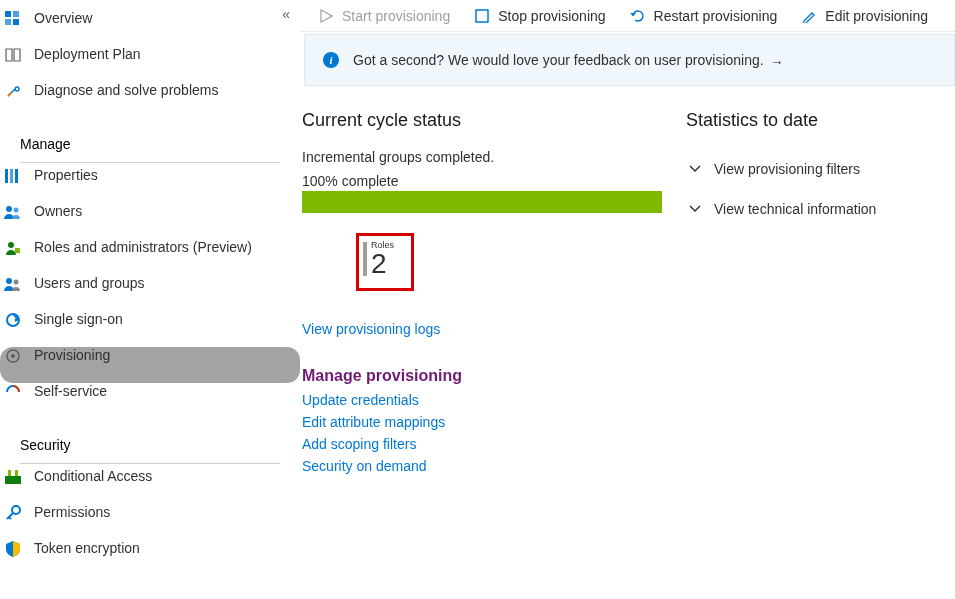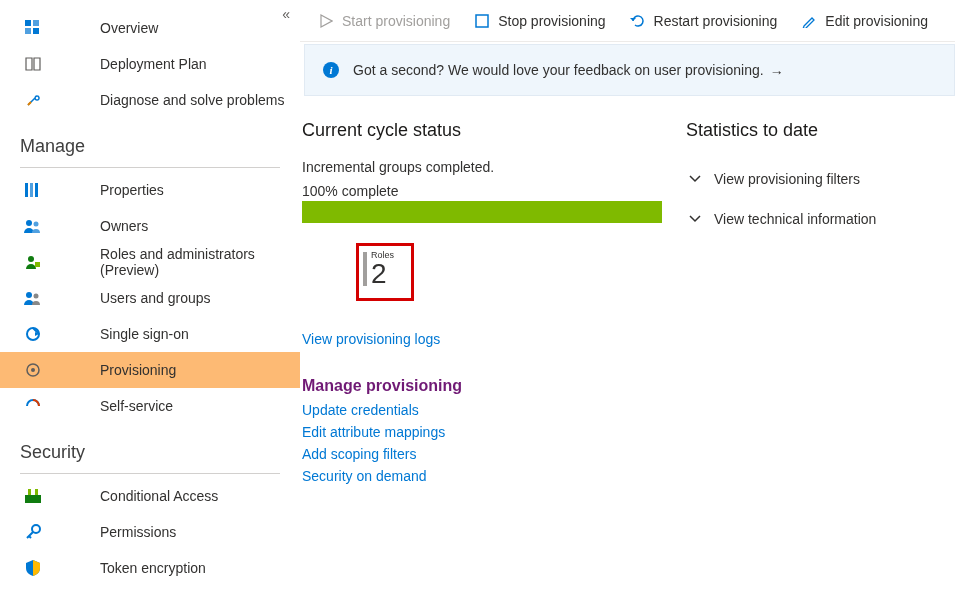--- a/index.html
+++ b/index.html
@@ -22,61 +22,59 @@
   .collapse-handle {
     position: absolute;
     top: 6px;
     right: 10px;
     font-size: 14px;
     color: #605e5c;
     cursor: pointer;
   }
   .nav-item {
     display: flex;
-    align-items: center;
     height: 36px;
-    padding-left: 24px;
+    padding-left: 4px;
     cursor: pointer;
     font-size: 14px;
     color: #323130;
-    gap: 46px;
-  }
-  .nav-item.selected { background: #fdba74; }
+  }
+  .nav-item.selected { background: #a3a3a3; border-radius: 13px; }
   .nav-icon {
     width: 18px;
     height: 18px;
     margin-right: 12px;
     display: inline-flex;
     align-items: center;
     justify-content: center;
     flex-shrink: 0;
   }
   .nav-section-title {
     padding: 18px 0 6px 20px;
-    font-size: 18px;
+    font-size: 14px;
     font-weight: 400;
-    color: #404040;
+    color: #000000;
   }
   .nav-section-rule {
     height: 1px;
     background: #d2d0ce;
     margin: 4px 20px 4px 20px;
   }
   
   .main {
     flex: 1;
     display: flex;
     flex-direction: column;
     padding: 0 0 0 0;
   }
   
   .command-bar {
     display: flex;
     align-items: center;
-    height: 42px;
+    height: 32px;
     border-bottom: 1px solid #edebe9;
     padding-left: 6px;
   }
   .cmd-btn {
     display: flex;
     align-items: center;
     height: 100%;
     padding: 0 12px;
     cursor: pointer;
     font-size: 14px;

